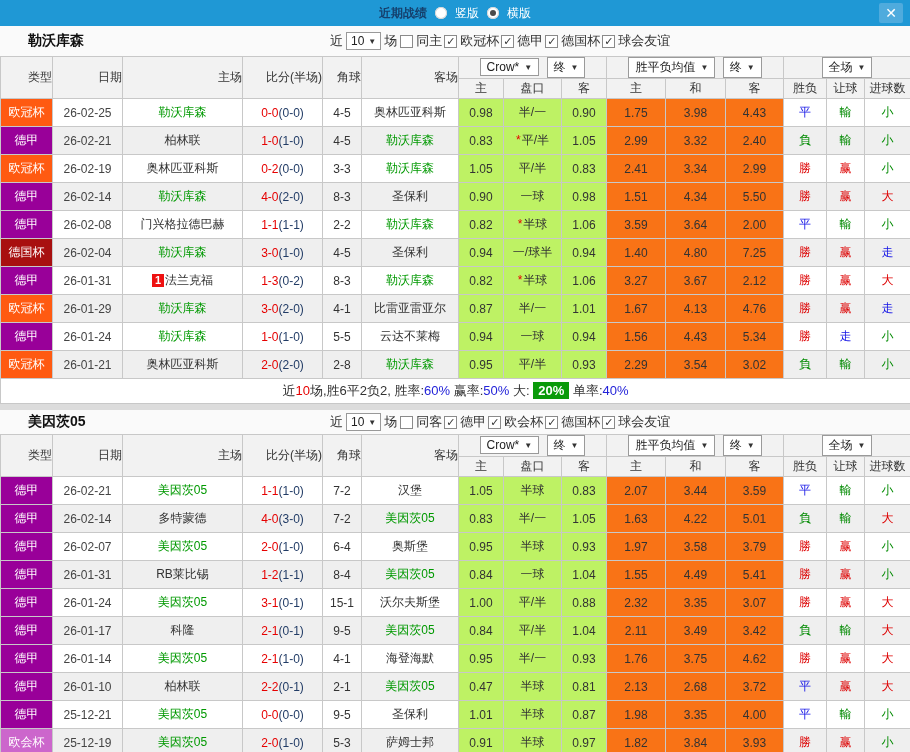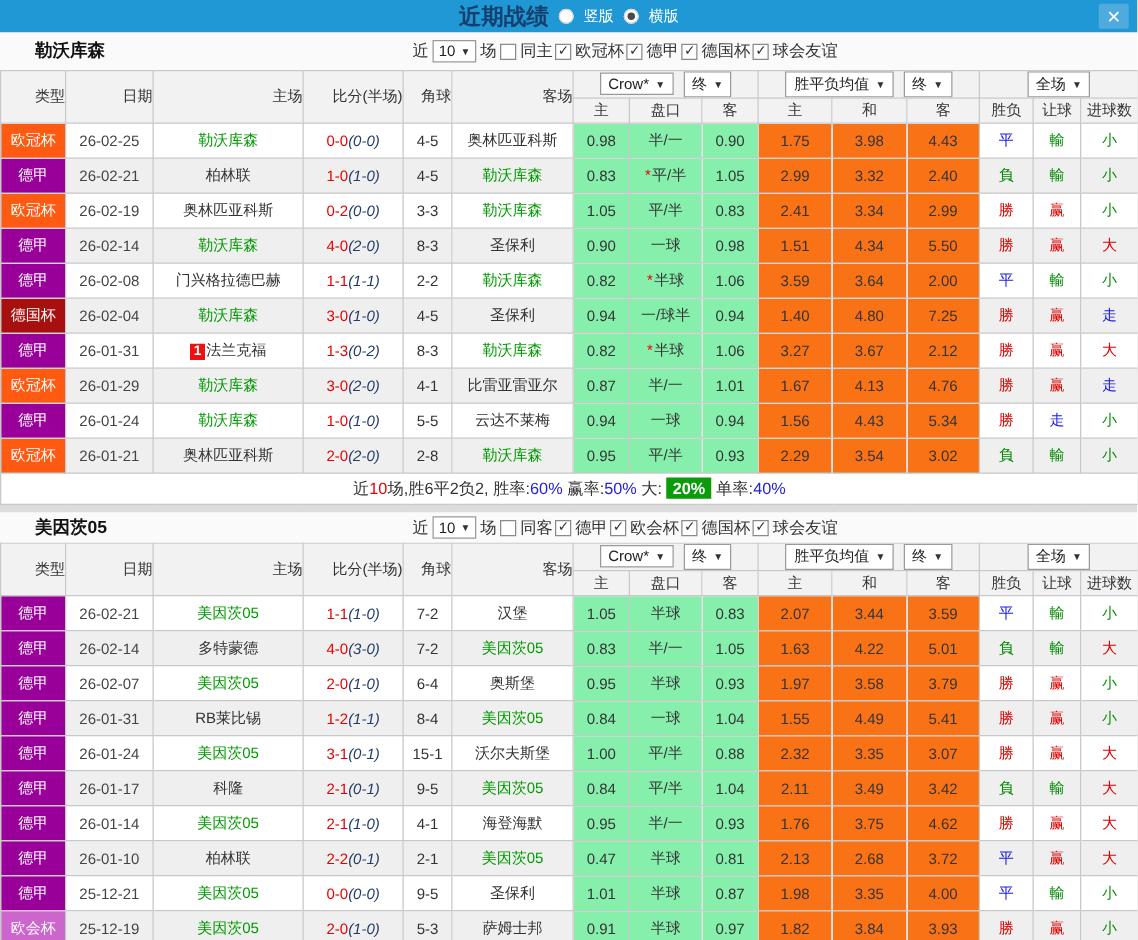--- a/index.html
+++ b/index.html
@@ -2,21 +2,21 @@
 <html><head>
 <meta charset="utf-8">
 <style>
   * { box-sizing: border-box; margin: 0; padding: 0; }
   html, body { width: 910px; height: 752px; overflow: hidden; background: #fff;
     font-family: "Liberation Sans", "DejaVu Sans", sans-serif; }
 
   
   .topbar { position: relative; height: 26px; background: #1f98d5;
     display: flex; align-items: center; justify-content: center; gap: 8px; }
-  .topbar .title { font-size: 18px; font-weight: bold; color: #15406d; }
+  .topbar .title { font-size: 12px; font-weight: bold; color: #15406d; }
   .radio { display: inline-block; width: 12px; height: 12px; border-radius: 50%;
     background: #fff; box-shadow: inset 0 0 0 1px #d5d5d5; position: relative; vertical-align: -2px; }
   .radio.sel::after { content: ""; position: absolute; left: 3px; top: 3px; right: 3px; bottom: 3px;
     border-radius: 50%; background: #4a4a4a; }
   .radio-label { color: #fff; font-size: 12px; }
   .close-btn { position: absolute; right: 7px; top: 3px; width: 24px; height: 20px;
     background: #4fabdd; border-radius: 2px; color: #fff; font-size: 14px; font-weight: bold;
     text-align: center; line-height: 20px; cursor: pointer; }
 
   
@@ -44,25 +44,25 @@
   thead tr.h2 th { height: 20px; }
   thead th.span2 { height: 42px; text-align: right; }
   .dd { display: inline-flex; align-items: center; gap: 5px; border: 1px solid #9a9a9a;
     background: #fff; padding: 1px 6px; margin: 0 2px; font-size: 12px; color: #222; cursor: pointer; }
   tbody tr { height: 28px; }
   tbody tr:nth-child(even) { background: #efefef; }
   td.c-league { color: #fff; }
   td.c-date { color: #444; }
   td.c-team { color: #333; }
   td.c-corner, td.c-odd, td.c-avg { color: #333; }
-  td.c-odd { background: #86efac; }
+  td.c-odd { background: #bef264; }
   td.c-avg { background: #f97316; }
   .hl { color: #009900; }
   .ft { color: #e60000; }
-  .ht { color: #223c66; font-style: italic; }
+  .ht { color: #223c66; }
   .star { color: #e60000; margin-right: 1px; }
   .star:empty, .badge:empty { display: none; }
   .badge { display: inline-block; background: #ee1111; color: #fff; font-size: 11px;
     line-height: 13px; padding: 0 3px; margin-right: 1px; font-weight: bold; }
   .red { color: #dd0000; }
   .blue { color: #1414e6; }
   .green { color: #008a00; }
 
   
   tfoot td { height: 25px; background: #fff; font-size: 13px; color: #333; }

